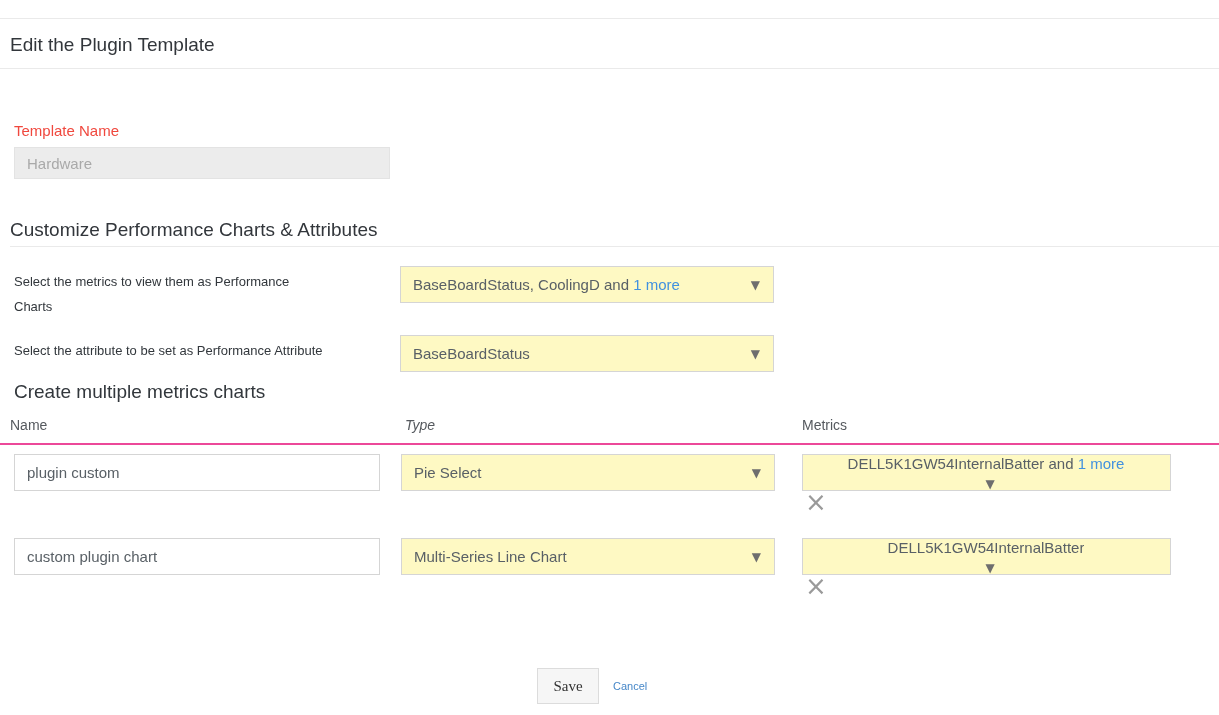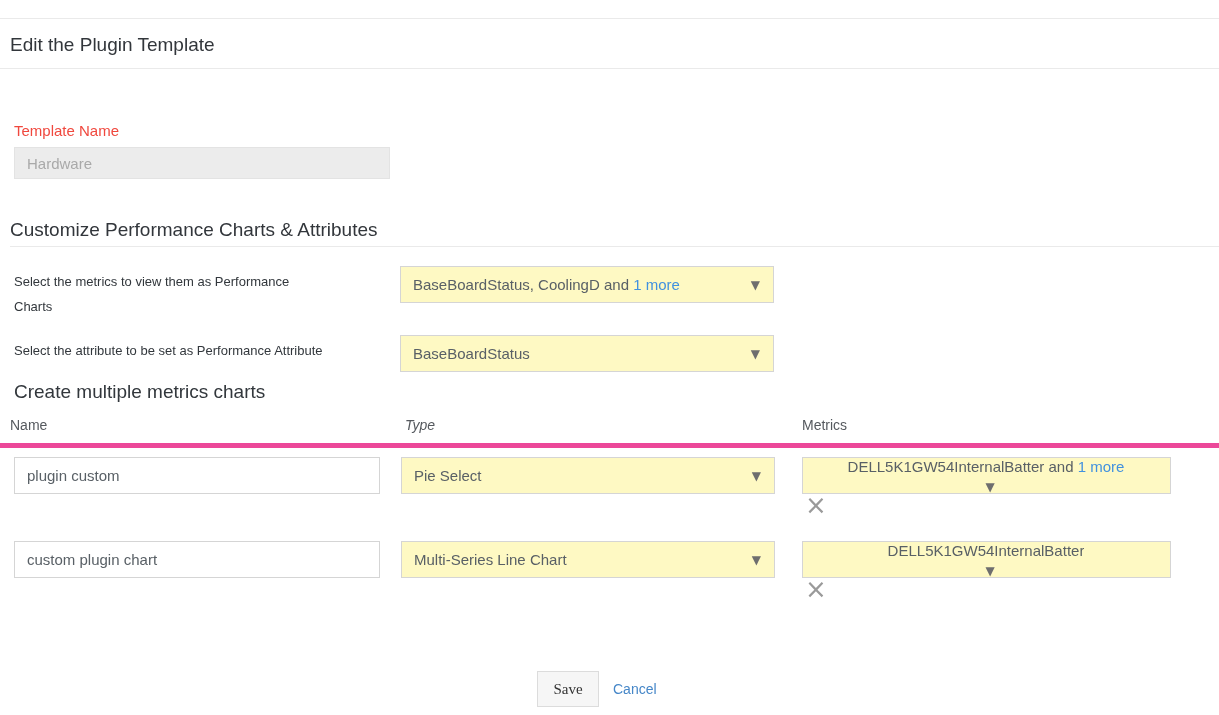--- a/index.html
+++ b/index.html
@@ -104,21 +104,21 @@
     line-height: 18px;
   }
   .charts-grid {
     display: grid;
     grid-template-columns: 401px 401px 1fr;
     align-items: start;
   }
   .charts-head {
     margin-top: 17px;
     padding-bottom: 10px;
-    border-bottom: 5px solid #ec4899;
+    border-bottom: 2px solid #ec4899;
   }
   .th { font-size: 14px; color: #55595e; line-height: 15px; }
   .th-name { padding-left: 10px; }
   .th-type { padding-left: 4px; font-style: italic; }
   .chart-row.row-1 { margin-top: 9px; }
   .chart-row.row-2 { margin-top: 23px; }
   .name-input {
     margin-left: 14px;
     width: 366px;
     height: 37px;
@@ -150,21 +150,21 @@
     height: 36px;
     background: #f6f6f6;
     border: 1px solid #dcdcdc;
     font-family: Liberation Serif, serif;
     font-size: 15px;
     color: #333;
     cursor: pointer;
   }
   .cancel-link {
     margin-left: 14px;
-    font-size: 14px;
+    font-size: 11px;
     color: #4687c8;
     text-decoration: none;
     cursor: pointer;
   }
 </style>
 </head>
 <body>
 
 <div class="page">
 

